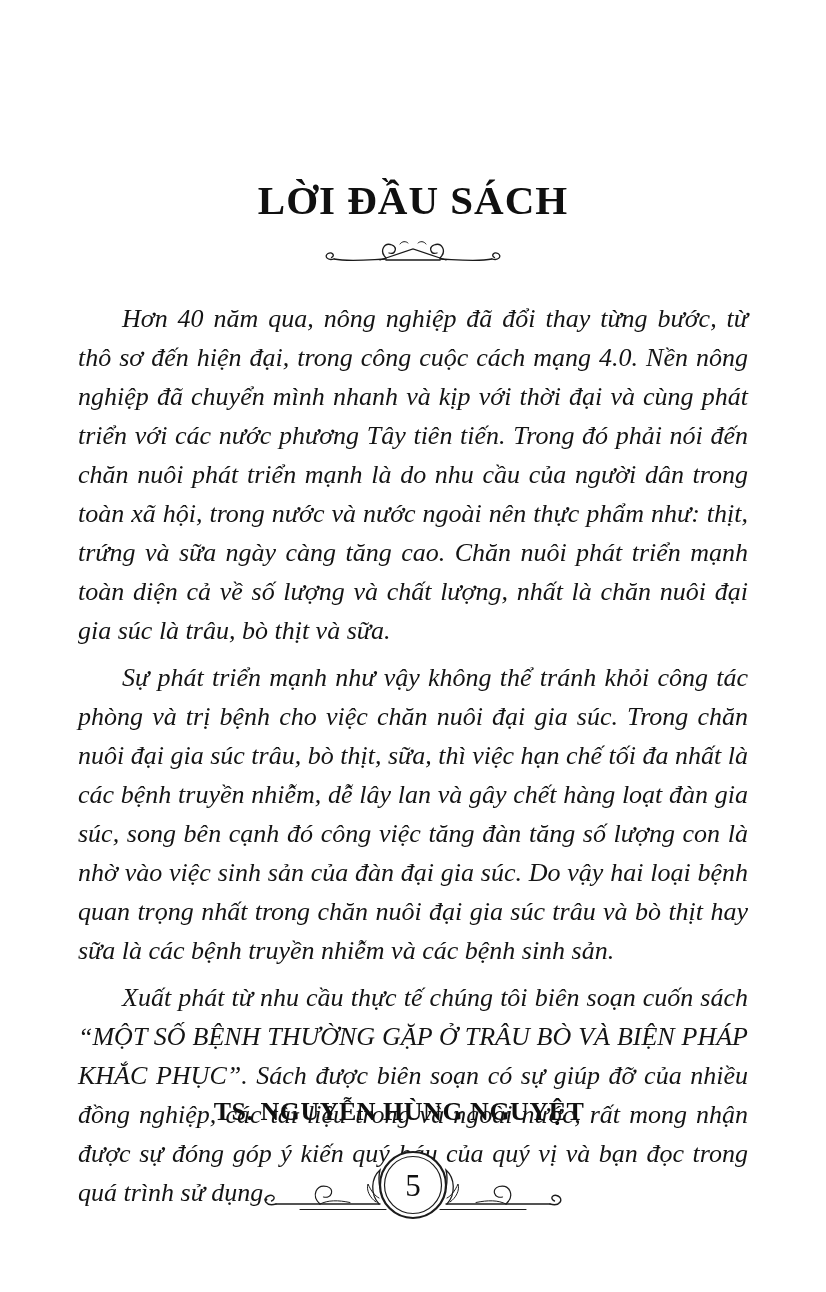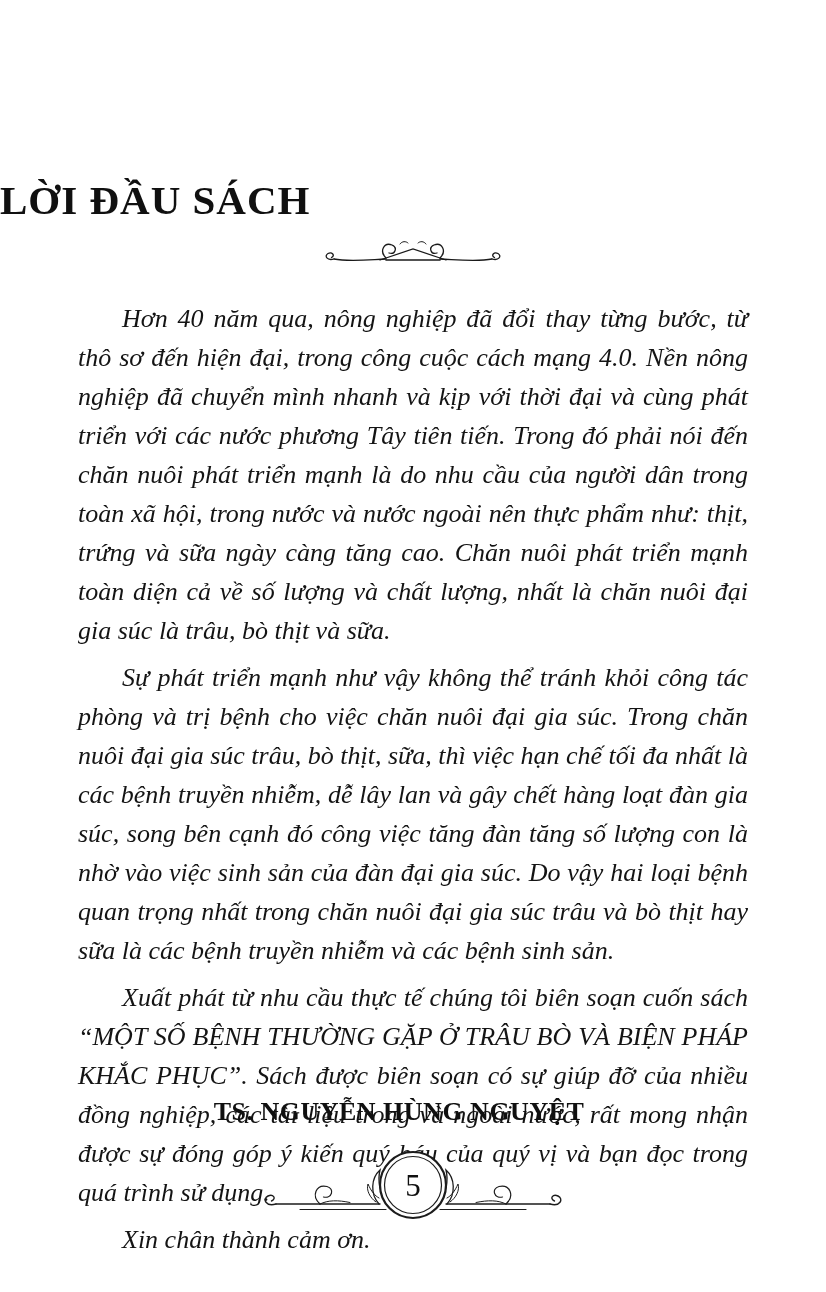--- a/index.html
+++ b/index.html
@@ -9,20 +9,21 @@
     height: 1292px;
     margin: 0 auto;
     background: #ffffff;
     overflow: hidden;
     font-family: "Liberation Serif", serif;
     color: #161616;
   }
   .title {
     position: absolute;
     top: 176px; left: 0; right: 0;
+    text-align: center;
     font-weight: 700;
     font-size: 41px;
     letter-spacing: 1px;
     color: #101010;
   }
   .divider {
     position: absolute;
     top: 238px; left: 50%;
     transform: translateX(-50%);
   }
@@ -84,21 +85,20 @@
         <path d="M78,6 C80,3 84,3 86,5" stroke-width="1"></path>
         <path d="M96,5 C98,3 102,3 104,6" stroke-width="1"></path>
       </g>
     </svg>
   </div>
 
   <div class="body-text">
     <p>Hơn 40 năm qua, nông nghiệp đã đổi thay từng bước, từ thô sơ đến hiện đại, trong công cuộc cách mạng 4.0. Nền nông nghiệp đã chuyển mình nhanh và kịp với thời đại và cùng phát triển với các nước phương Tây tiên tiến. Trong đó phải nói đến chăn nuôi phát triển mạnh là do nhu cầu của người dân trong toàn xã hội, trong nước và nước ngoài nên thực phẩm như: thịt, trứng và sữa ngày càng tăng cao. Chăn nuôi phát triển mạnh toàn diện cả về số lượng và chất lượng, nhất là chăn nuôi đại gia súc là trâu, bò thịt và sữa.</p>
     <p>Sự phát triển mạnh như vậy không thể tránh khỏi công tác phòng và trị bệnh cho việc chăn nuôi đại gia súc. Trong chăn nuôi đại gia súc trâu, bò thịt, sữa, thì việc hạn chế tối đa nhất là các bệnh truyền nhiễm, dễ lây lan và gây chết hàng loạt đàn gia súc, song bên cạnh đó công việc tăng đàn tăng số lượng con là nhờ vào việc sinh sản của đàn đại gia súc. Do vậy hai loại bệnh quan trọng nhất trong chăn nuôi đại gia súc trâu và bò thịt hay sữa là các bệnh truyền nhiễm và các bệnh sinh sản.</p>
     <p>Xuất phát từ nhu cầu thực tế chúng tôi biên soạn cuốn sách “MỘT SỐ BỆNH THƯỜNG GẶP Ở TRÂU BÒ VÀ BIỆN PHÁP KHẮC PHỤC”. Sách được biên soạn có sự giúp đỡ của nhiều đồng nghiệp, các tài liệu trong và ngoài nước, rất mong nhận được sự đóng góp ý kiến quý báu của quý vị và bạn đọc trong quá trình sử dụng.</p>
-    <p>Xin chân thành cảm ơn.</p>
   </div>
 
   <div class="signature">TS. NGUYỄN HÙNG NGUYỆT</div>
 
   <div class="footer-ornament">
     <svg width="310" height="100" viewBox="0 0 310 100">
       <g stroke="#1c1c1c" fill="none" stroke-width="1.4" stroke-linecap="round">
 
         <path d="M18,64 L122,64"></path>
         <path d="M42,69.5 L128,69.5" stroke-width="1.1"></path>

